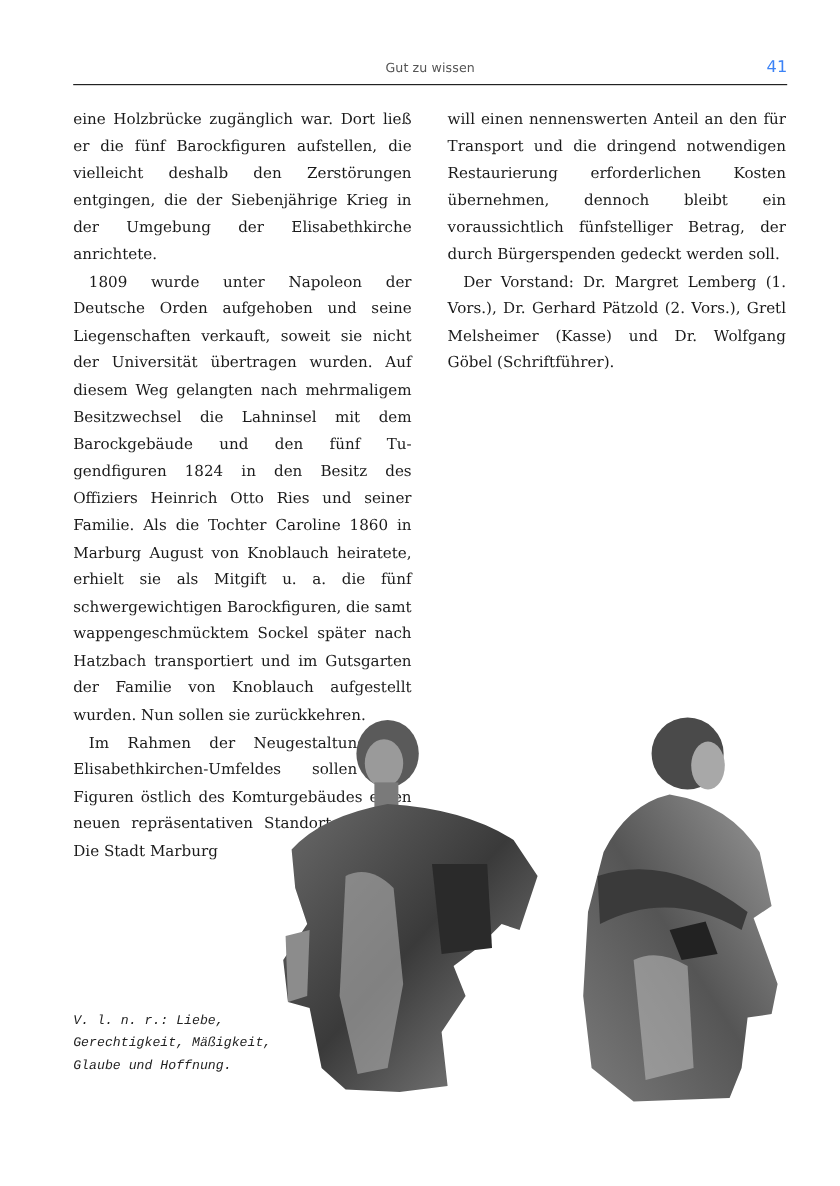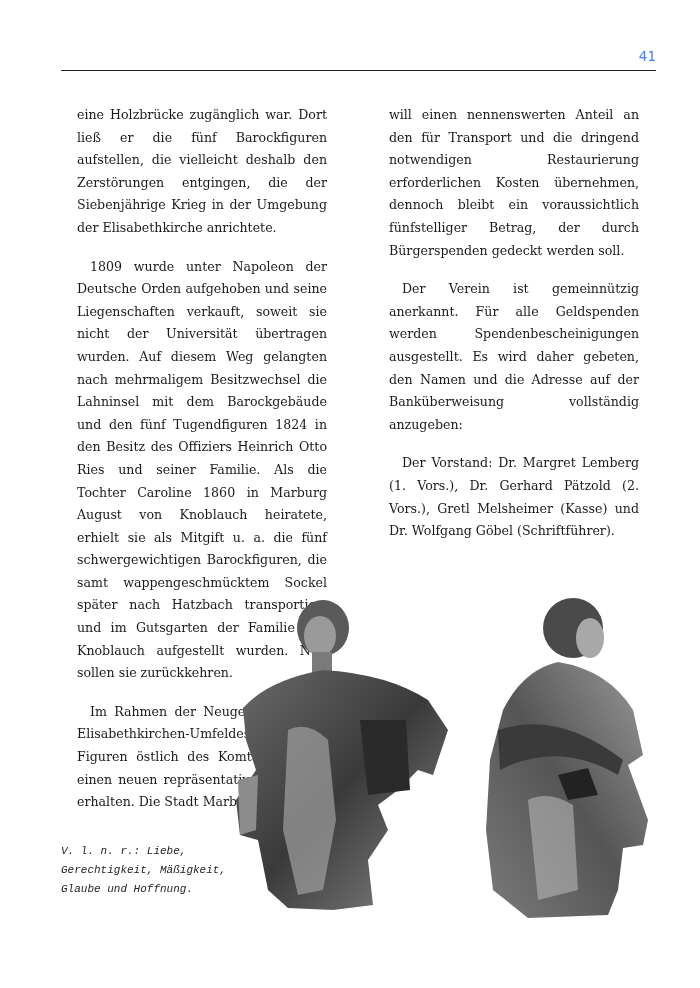--- a/index.html
+++ b/index.html
@@ -3,42 +3,42 @@
 <meta charset="utf-8">
 <style>
   html, body { margin: 0; padding: 0; background: #ffffff; }
   body { width: 700px; height: 988px; position: relative; overflow: hidden; color: #1a1a1a; }
   .header { position: absolute; left: 61px; top: 46px; width: 595px; height: 24px; border-bottom: 1.3px solid #222; }
   .running-title { position: absolute; left: 0; right: 0; top: 5px; text-align: center; font-family: "DejaVu Sans", sans-serif; font-size: 10.5px; color: #555; letter-spacing: 0.1px; }
   .page-number { position: absolute; right: 0; top: 2px; font-family: "DejaVu Sans", sans-serif; font-size: 13.5px; color: #3b82f6; }
   .col { position: absolute; top: 88px; width: 282px; font-family: "DejaVu Serif", serif; font-size: 12.6px; line-height: 22.6px; text-align: justify; hyphens: manual; }
   .col-left { left: 61px; }
   .col-right { left: 373px; }
-  .col p { margin: 16px; }
+  .col p { margin: 0; }
   .col p.indent { text-indent: 13px; }
   .caption { position: absolute; left: 61px; top: 842px; width: 170px; font-family: Liberation Mono, monospace; font-style: italic; font-size: 11px; line-height: 19px; color: #222; }
   .figure { position: absolute; left: 228px; top: 590px; width: 436px; height: 340px; }
   .figure svg { width: 100%; height: 100%; display: block; }
 </style>
 </head>
 <body>
 
 <div class="header">
+  <div class="running-title">Gut zu wissen</div>
   <div class="page-number">41</div>
 </div>
 
 <div class="col col-left">
   <p>eine Holzbrücke zugänglich war. Dort ließ er die fünf Barockfiguren aufstellen, die viel­leicht deshalb den Zerstörungen entgingen, die der Siebenjährige Krieg in der Umgebung der Elisabethkirche anrichtete.</p>
   <p class="indent">1809 wurde unter Napoleon der Deutsche Orden aufgehoben und seine Liegenschaften verkauft, soweit sie nicht der Universität über­tragen wurden. Auf diesem Weg gelangten nach mehrmaligem Besitzwechsel die Lahnin­sel mit dem Barockgebäude und den fünf Tu­gendfiguren 1824 in den Besitz des Offiziers Heinrich Otto Ries und seiner Familie. Als die Tochter Caroline 1860 in Marburg August von Knoblauch heiratete, erhielt sie als Mitgift u. a. die fünf schwergewichtigen Barockfiguren, die samt wappengeschmücktem Sockel später nach Hatzbach transportiert und im Gutsgar­ten der Familie von Knoblauch aufgestellt wurden. Nun sollen sie zurückkehren.</p>
   <p class="indent">Im Rahmen der Neugestaltung des Elisabe­thkirchen-Umfeldes sollen die Figuren östlich des Komturgebäudes einen neuen repräsen­tativen Standort erhalten. Die Stadt Marburg</p>
 </div>
 
 <div class="col col-right">
   <p>will einen nennenswerten Anteil an den für Transport und die dringend notwendigen Res­taurierung erforderlichen Kosten übernehmen, dennoch bleibt ein voraussichtlich fünfstelli­ger Betrag, der durch Bürgerspenden gedeckt werden soll.</p>
-  <p class="indent">Der Verein ist gemeinnützig anerkannt. Für alle Geldspenden werden Spendenbescheini­gungen ausgestellt. Es wird daher gebeten, den Namen und die Adresse auf der Bank­überweisung vollständig anzugeben:</p>
   <p class="indent">Der Vorstand: Dr. Margret Lemberg (1. Vors.), Dr. Gerhard Pätzold (2. Vors.), Gretl Melsheimer (Kasse) und Dr. Wolfgang Göbel (Schriftführer).</p>
 </div>
 
 <div class="figure" aria-label="Zwei barocke Sandsteinfiguren (Schwarzweißfoto)">
   <svg viewBox="0 0 436 340" xmlns="http://www.w3.org/2000/svg">
     <defs>
       <linearGradient id="stoneA" x1="0" y1="0" x2="1" y2="1">
         <stop offset="0" stop-color="#6a6a6a"></stop>
         <stop offset="0.5" stop-color="#3a3a3a"></stop>
         <stop offset="1" stop-color="#8a8a8a"></stop>

